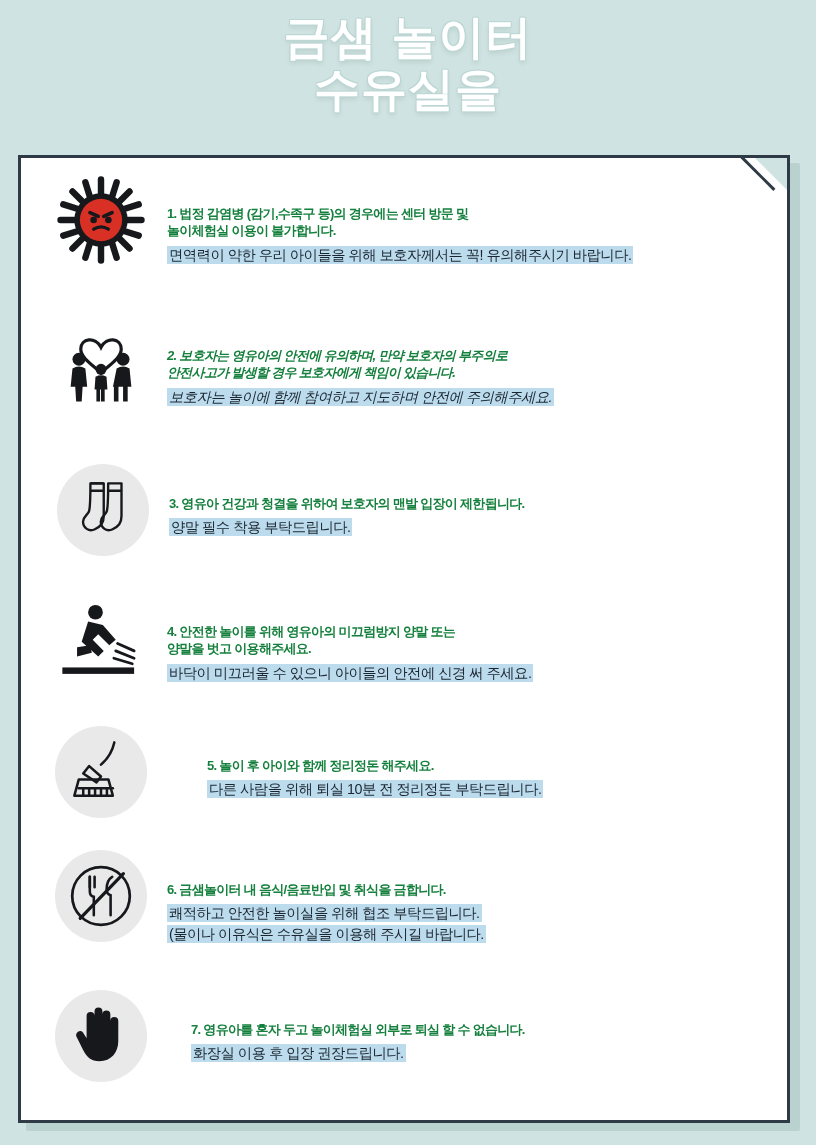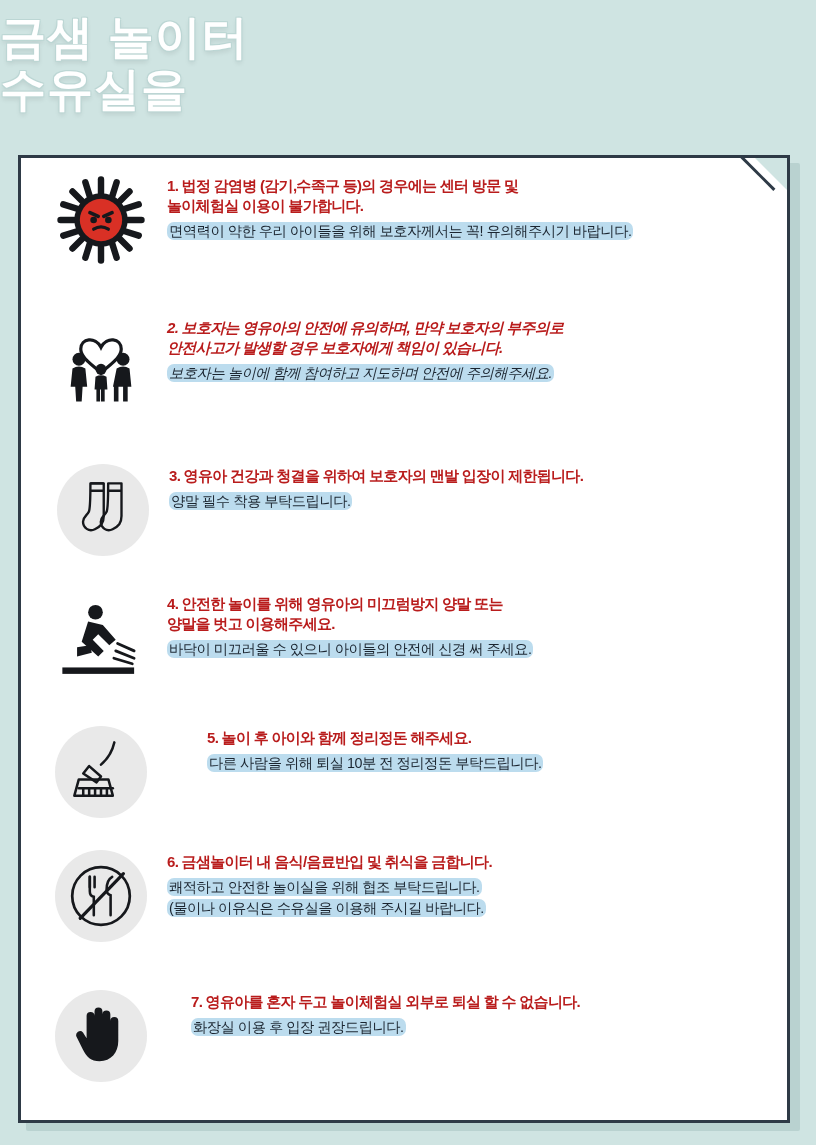--- a/index.html
+++ b/index.html
@@ -17,20 +17,21 @@
     position: relative;
     width: 816px;
     height: 1145px;
     background: #cfe4e2;
     box-sizing: border-box;
   }
 
   
   .header {
     padding-top: 12px;
+    text-align: center;
   }
   .header-line {
     font-size: 46px;
     font-weight: bold;
     color: #ffffff;
     letter-spacing: 1px;
     line-height: 1.12;
     text-shadow:
       -1px -1px 0 #bcd6d4,
       1px -1px 0 #bcd6d4,
@@ -122,40 +123,40 @@
     justify-content: center;
   }
   .icon-circle.plain {
     background: transparent;
   }
   .rule-body {
     flex: 1 1 auto;
     padding-top: 6px;
   }
   .rule-main {
-    font-size: 15px;
+    font-size: 13px;
     font-weight: bold;
-    color: #b91c1c;
+    color: #15803d;
     line-height: 1.33;
     letter-spacing: -0.7px;
     white-space: pre-line;
+    margin-top: 29px;
   }
   .rule-sub {
     margin-top: 5px;
     font-size: 14.3px;
     color: #1b2530;
     line-height: 1.45;
     letter-spacing: -0.5px;
     white-space: pre-line;
   }
   .rule-sub span.hl {
     background: #bcdcee;
     padding: 1px 2px;
     box-decoration-break: clone;
-    border-radius: 7px;
     -webkit-box-decoration-break: clone;
   }
 </style>
 </head>
 <body>
 
 <div id="poster">
 
   <div class="header">
     <div class="header-line">금샘 놀이터</div>

